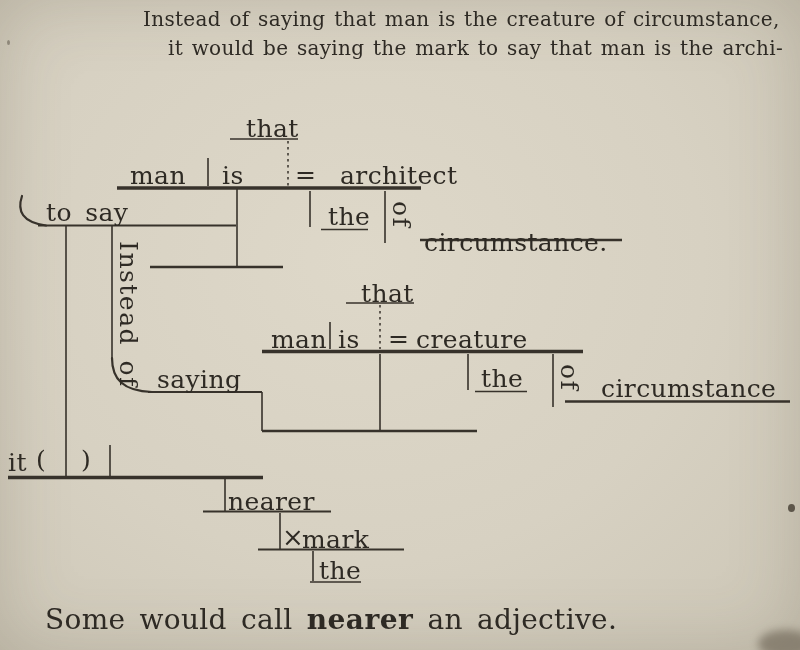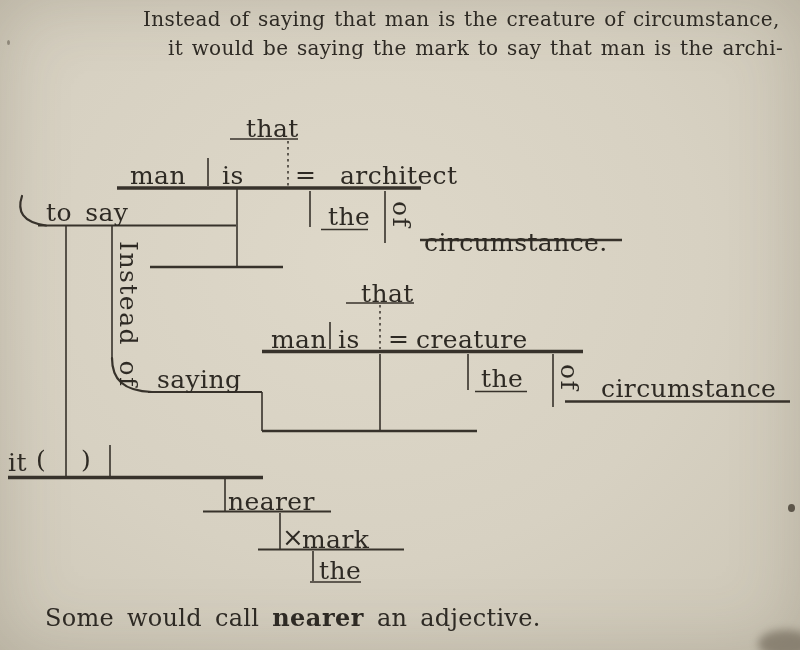--- a/index.html
+++ b/index.html
@@ -9,21 +9,21 @@
     background: radial-gradient(ellipse at 45% 40%, #ded8c9 0%, #d7d1c2 55%, #ccc6b6 100%);
     box-shadow: inset 0 0 70px rgba(92,82,62,.22);
     font-family:"DejaVu Serif","Liberation Serif",serif;
     color:#2e2a24;
   }
   .w { position:absolute; font-size:25px; letter-spacing:.4px; word-spacing:5px; white-space:pre; line-height:1.1; }
   .par { font-size:20px; letter-spacing:.3px; word-spacing:2px; }
   .vert { writing-mode:vertical-rl; letter-spacing:1.5px; }
   .paren { font-size:25px; font-weight:400; }
   .xsign { font-size:26px; }
-  .foot { font-size:24px; letter-spacing:.3px; }
+  .foot { font-size:28px; letter-spacing:.3px; }
   .foot b { font-weight:700; letter-spacing:.5px; }
   svg.lines { position:absolute; left:0; top:0; }
   .speck { position:absolute; background:#4a4338; border-radius:50%; }
   .smudge { position:absolute; background:#6f6657; border-radius:50%; filter:blur(4px); opacity:.65; }
 </style>
 </head>
 <body>
 
 <div class="page">
 

